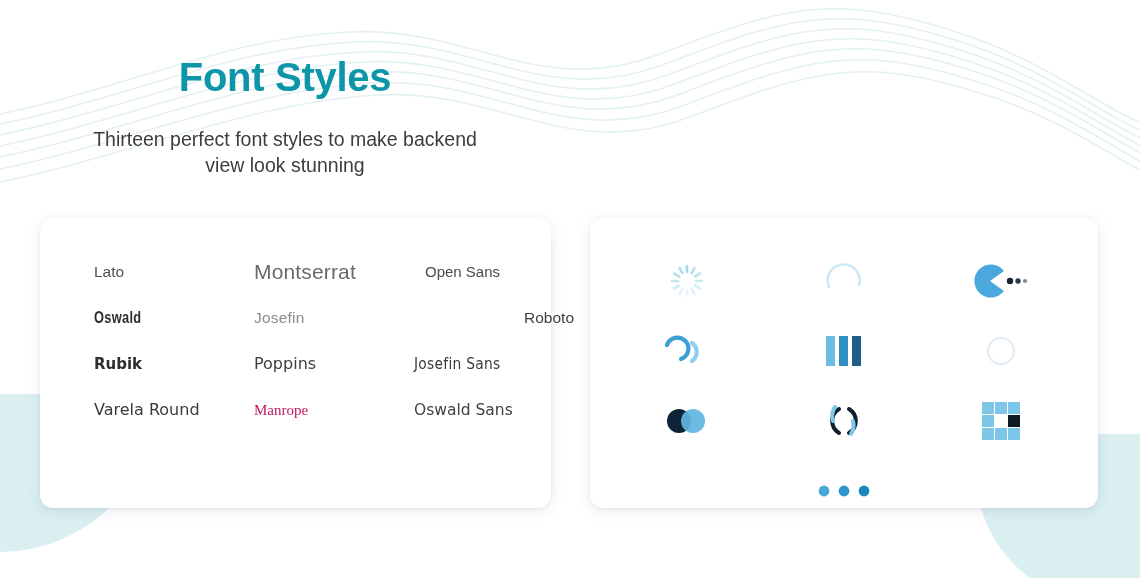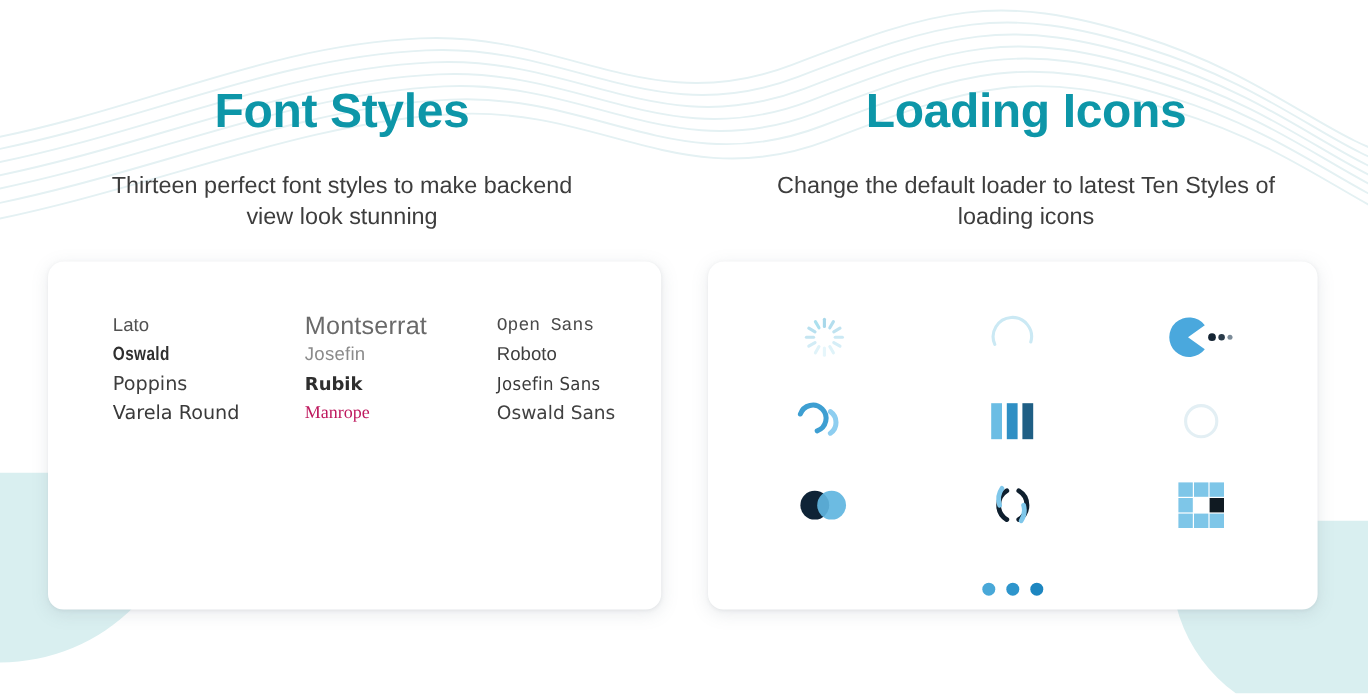--- a/index.html
+++ b/index.html
@@ -43,21 +43,21 @@
   .col-head {
     text-align: center;
     padding-top: 56px;
   }
   .title {
     color: #0d96a8;
     font-size: 40px;
     font-weight: bold;
     letter-spacing: -0.3px;
     line-height: 1.05;
-    margin: 16px;
+    margin: 0;
   }
   .subtitle {
     margin: 28px auto 0;
     color: #3d3d3d;
     font-size: 19.5px;
     line-height: 1.35;
     max-width: 420px;
     font-weight: 400;
   }
 
@@ -80,20 +80,21 @@
     top: 218px;
     width: 508px;
     height: 290px;
   }
 
   
   .font-grid {
     display: grid;
     grid-template-columns: 160px 160px 160px;
     padding: 42px 0 0 54px;
+    row-gap: 22px;
     align-items: start;
   }
   .font-cell {
     font-size: 16px;
     color: #3f3f3f;
     height: 24px;
     line-height: 24px;
     white-space: nowrap;
   }
   .f-lato      { font-family: "Liberation Sans", sans-serif; font-size: 15.5px; color: #515151; }
@@ -105,22 +106,22 @@
                  transform: scaleX(0.92); transform-origin: left center;
                  letter-spacing: 0.3px; color: #3a3a3a; }
   .f-nunito    { font-family: "DejaVu Sans", sans-serif; font-size: 15.5px; color: #414141; }
   .f-montserrat{ font-family: "Liberation Sans", sans-serif; font-size: 21px;
                  letter-spacing: 0.15px; color: #6a6a6a; }
   .f-raleway   { font-family: "Liberation Sans", sans-serif; font-size: 15.5px;
                  letter-spacing: 0.2px; color: #8b8b8b; }
   .f-rubik     { font-family: "DejaVu Sans", sans-serif; font-weight: bold;
                  font-size: 15px; color: #2e2e2e; }
   .f-varela    { font-family: "DejaVu Sans", sans-serif; font-size: 16px; color: #3a3a3a; }
-  .f-opensans  { font-family: Liberation Mono, monospace; font-size: 15px; color: #4a4a4a; }
-  .f-roboto    { font-family: "Liberation Sans", sans-serif; font-size: 15.5px; color: #3f3f3f; }
+  .f-opensans  { font-family: Liberation Sans, sans-serif; font-size: 15px; color: #4a4a4a; margin-left: 11px; }
+  .f-roboto    { font-family: "Liberation Sans", sans-serif; font-size: 15.5px; color: #3f3f3f; text-align: right; }
   .f-inter     { font-family: "Liberation Sans", sans-serif; font-size: 15.5px; color: #555555; }
   .f-manrope   { font-family: Liberation Serif, serif; font-size: 15px; color: #be185d; }
 
   
   .loader-grid {
     display: grid;
     grid-template-columns: repeat(3, 1fr);
     grid-auto-rows: 70px;
     padding: 28px 18px 0 18px;
     justify-items: center;
@@ -163,35 +164,31 @@
     </div>
 
     <div class="card" id="font-card">
       <div class="font-grid" id="font-grid">
           <div class="font-cell f-lato">Lato</div>
           <div class="font-cell f-montserrat">Montserrat</div>
           <div class="font-cell f-opensans">Open Sans</div>
           <div class="font-cell f-oswald">Oswald</div>
           <div class="font-cell f-raleway">Josefin</div>
           <div class="font-cell f-roboto">Roboto</div>
+          <div class="font-cell f-rubik">Rubik</div>
           <div class="font-cell f-poppins">Poppins</div>
-          <div class="font-cell f-rubik">Rubik</div>
           <div class="font-cell f-josefin">Josefin Sans</div>
           <div class="font-cell f-varela">Varela Round</div>
           <div class="font-cell f-manrope">Manrope</div>
           <div class="font-cell f-nunito">Oswald Sans</div>
         </div>
     </div>
   </div>
 
   <div class="column">
-    <div class="col-head">
-      <h1 class="title">Loading Icons</h1>
-      <p class="subtitle">Change the default loader to latest Ten Styles of loading icons</p>
-    </div>
 
     <div class="card" id="loader-card">
       <div class="loader-grid">
 
         <div class="loader-cell">
           <svg width="40" height="40" viewBox="0 0 40 40">
             <g stroke="#cfe9f2" stroke-width="2.6" stroke-linecap="round">
               <line x1="20" y1="5" x2="20" y2="11" stroke="#a8d8ea"></line>
               <line x1="27.5" y1="7" x2="24.5" y2="12.2" stroke="#b4deee"></line>
               <line x1="33" y1="12.5" x2="27.8" y2="15.5" stroke="#c0e3f0"></line>

